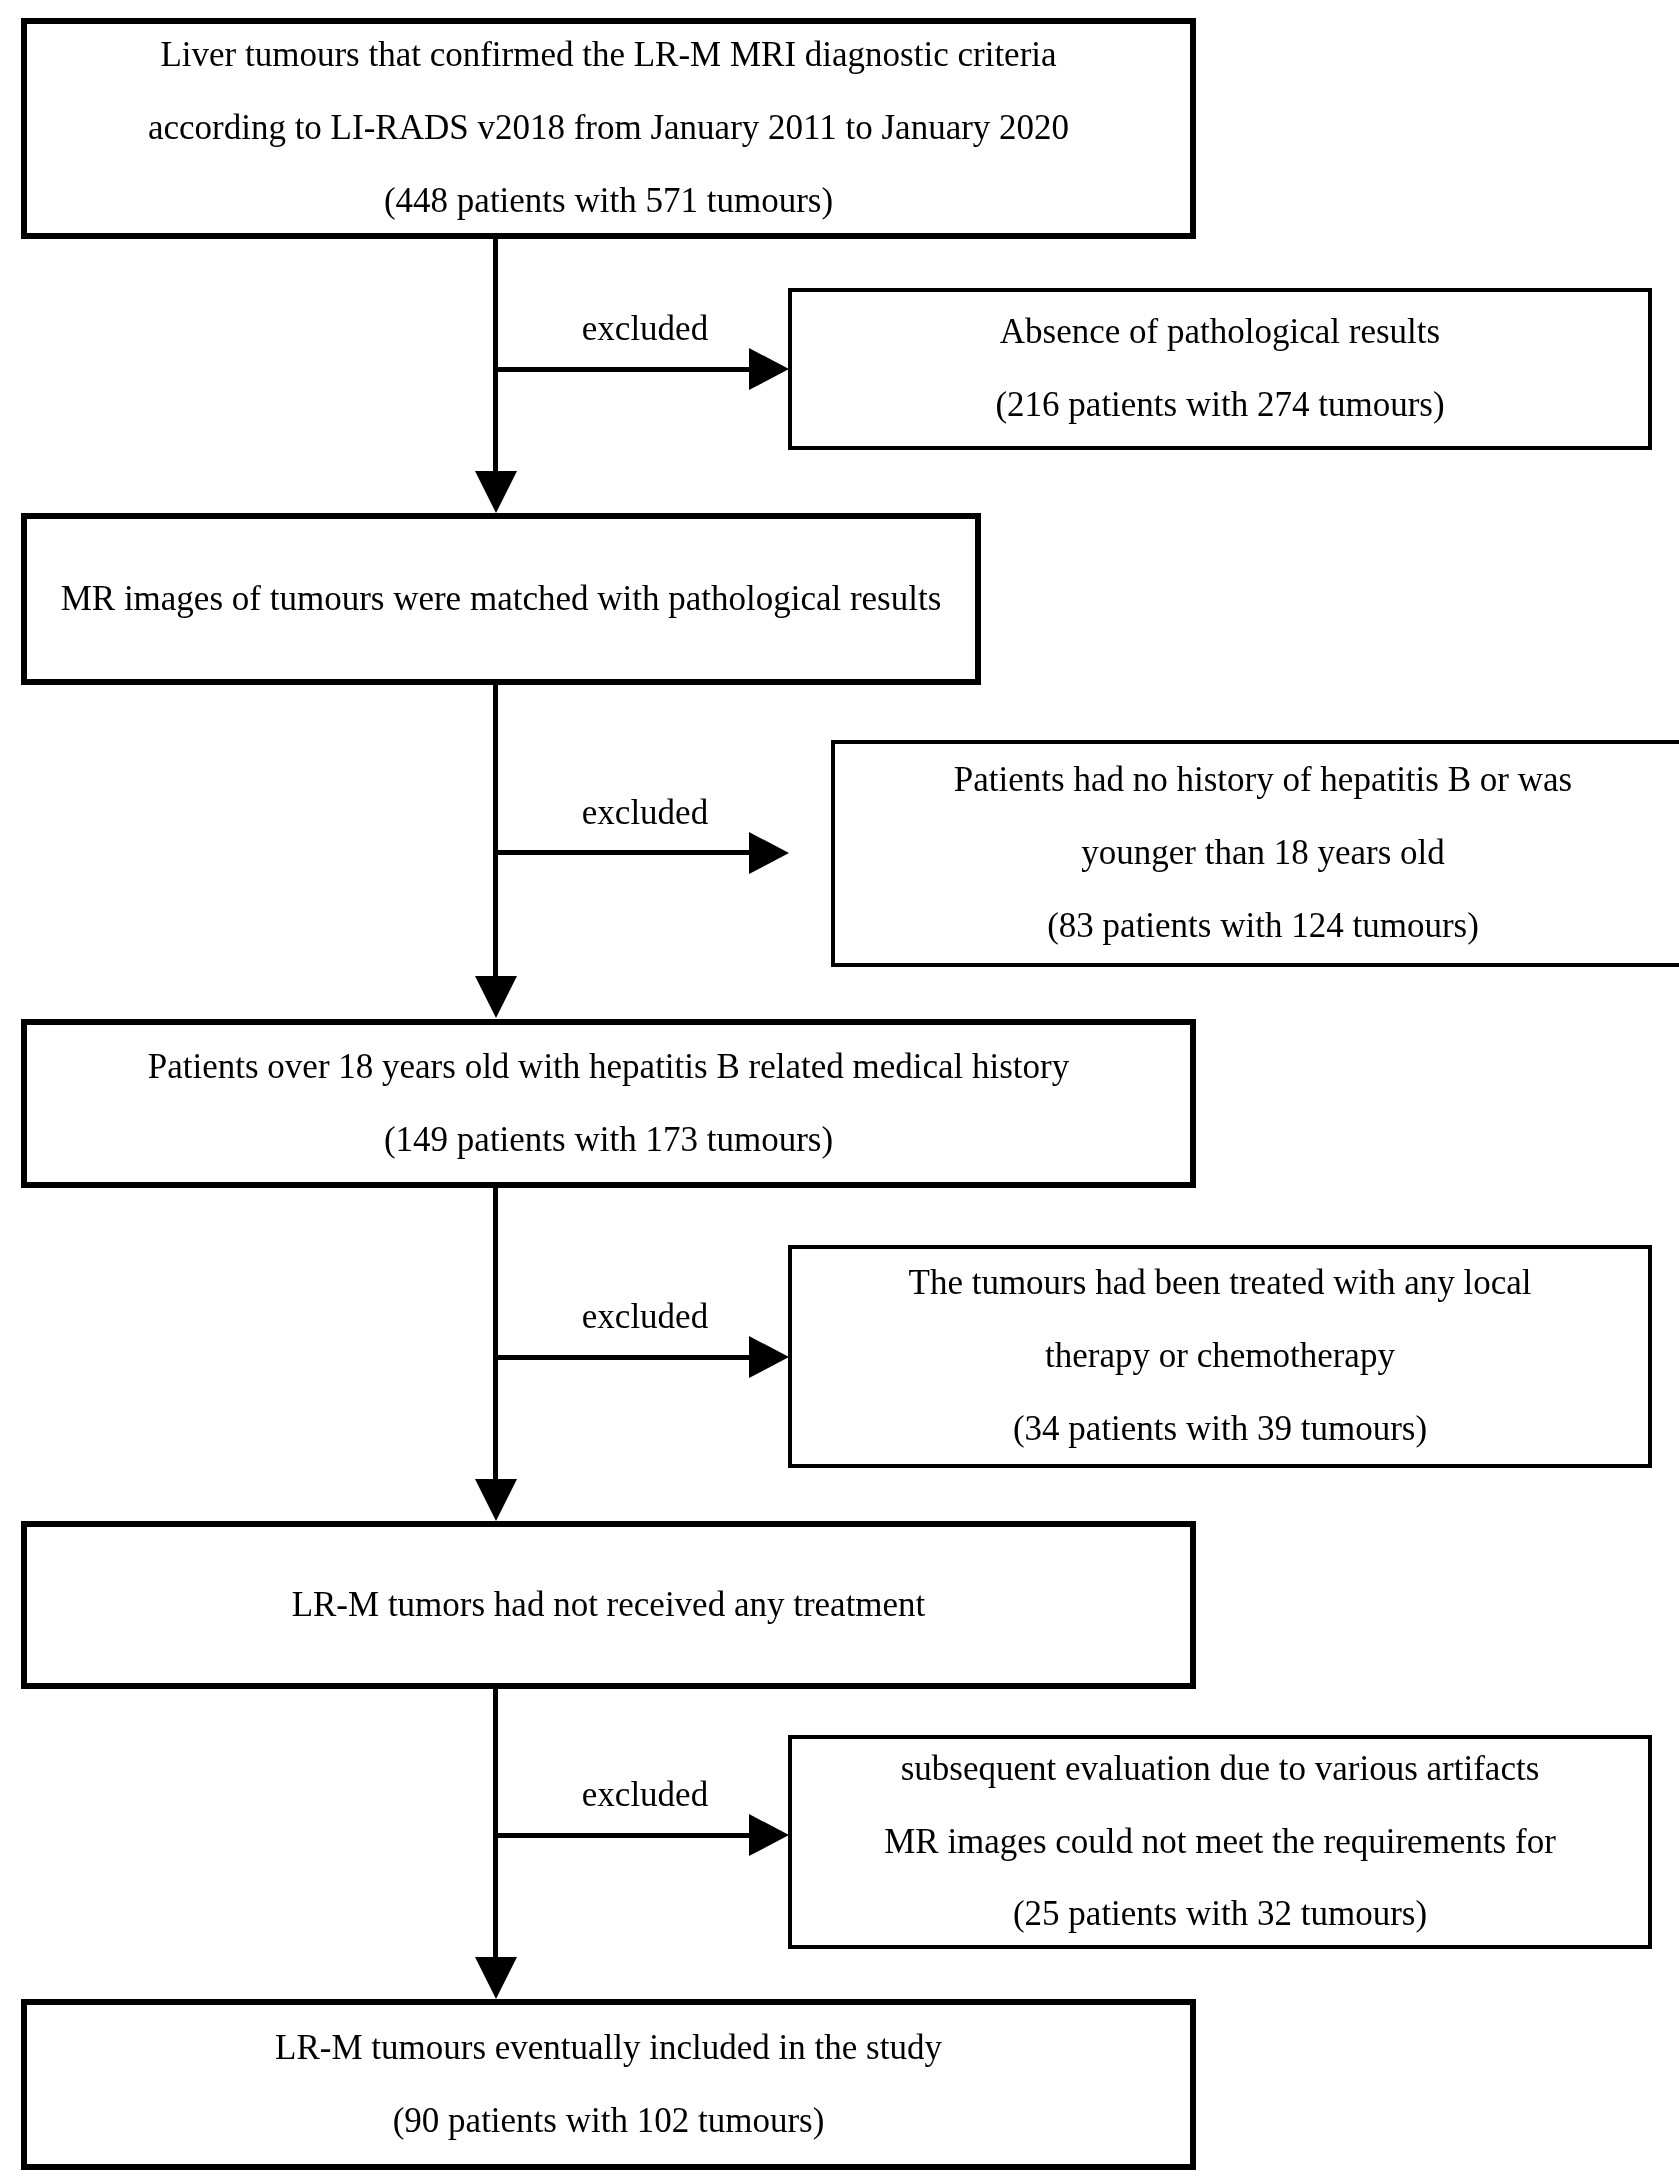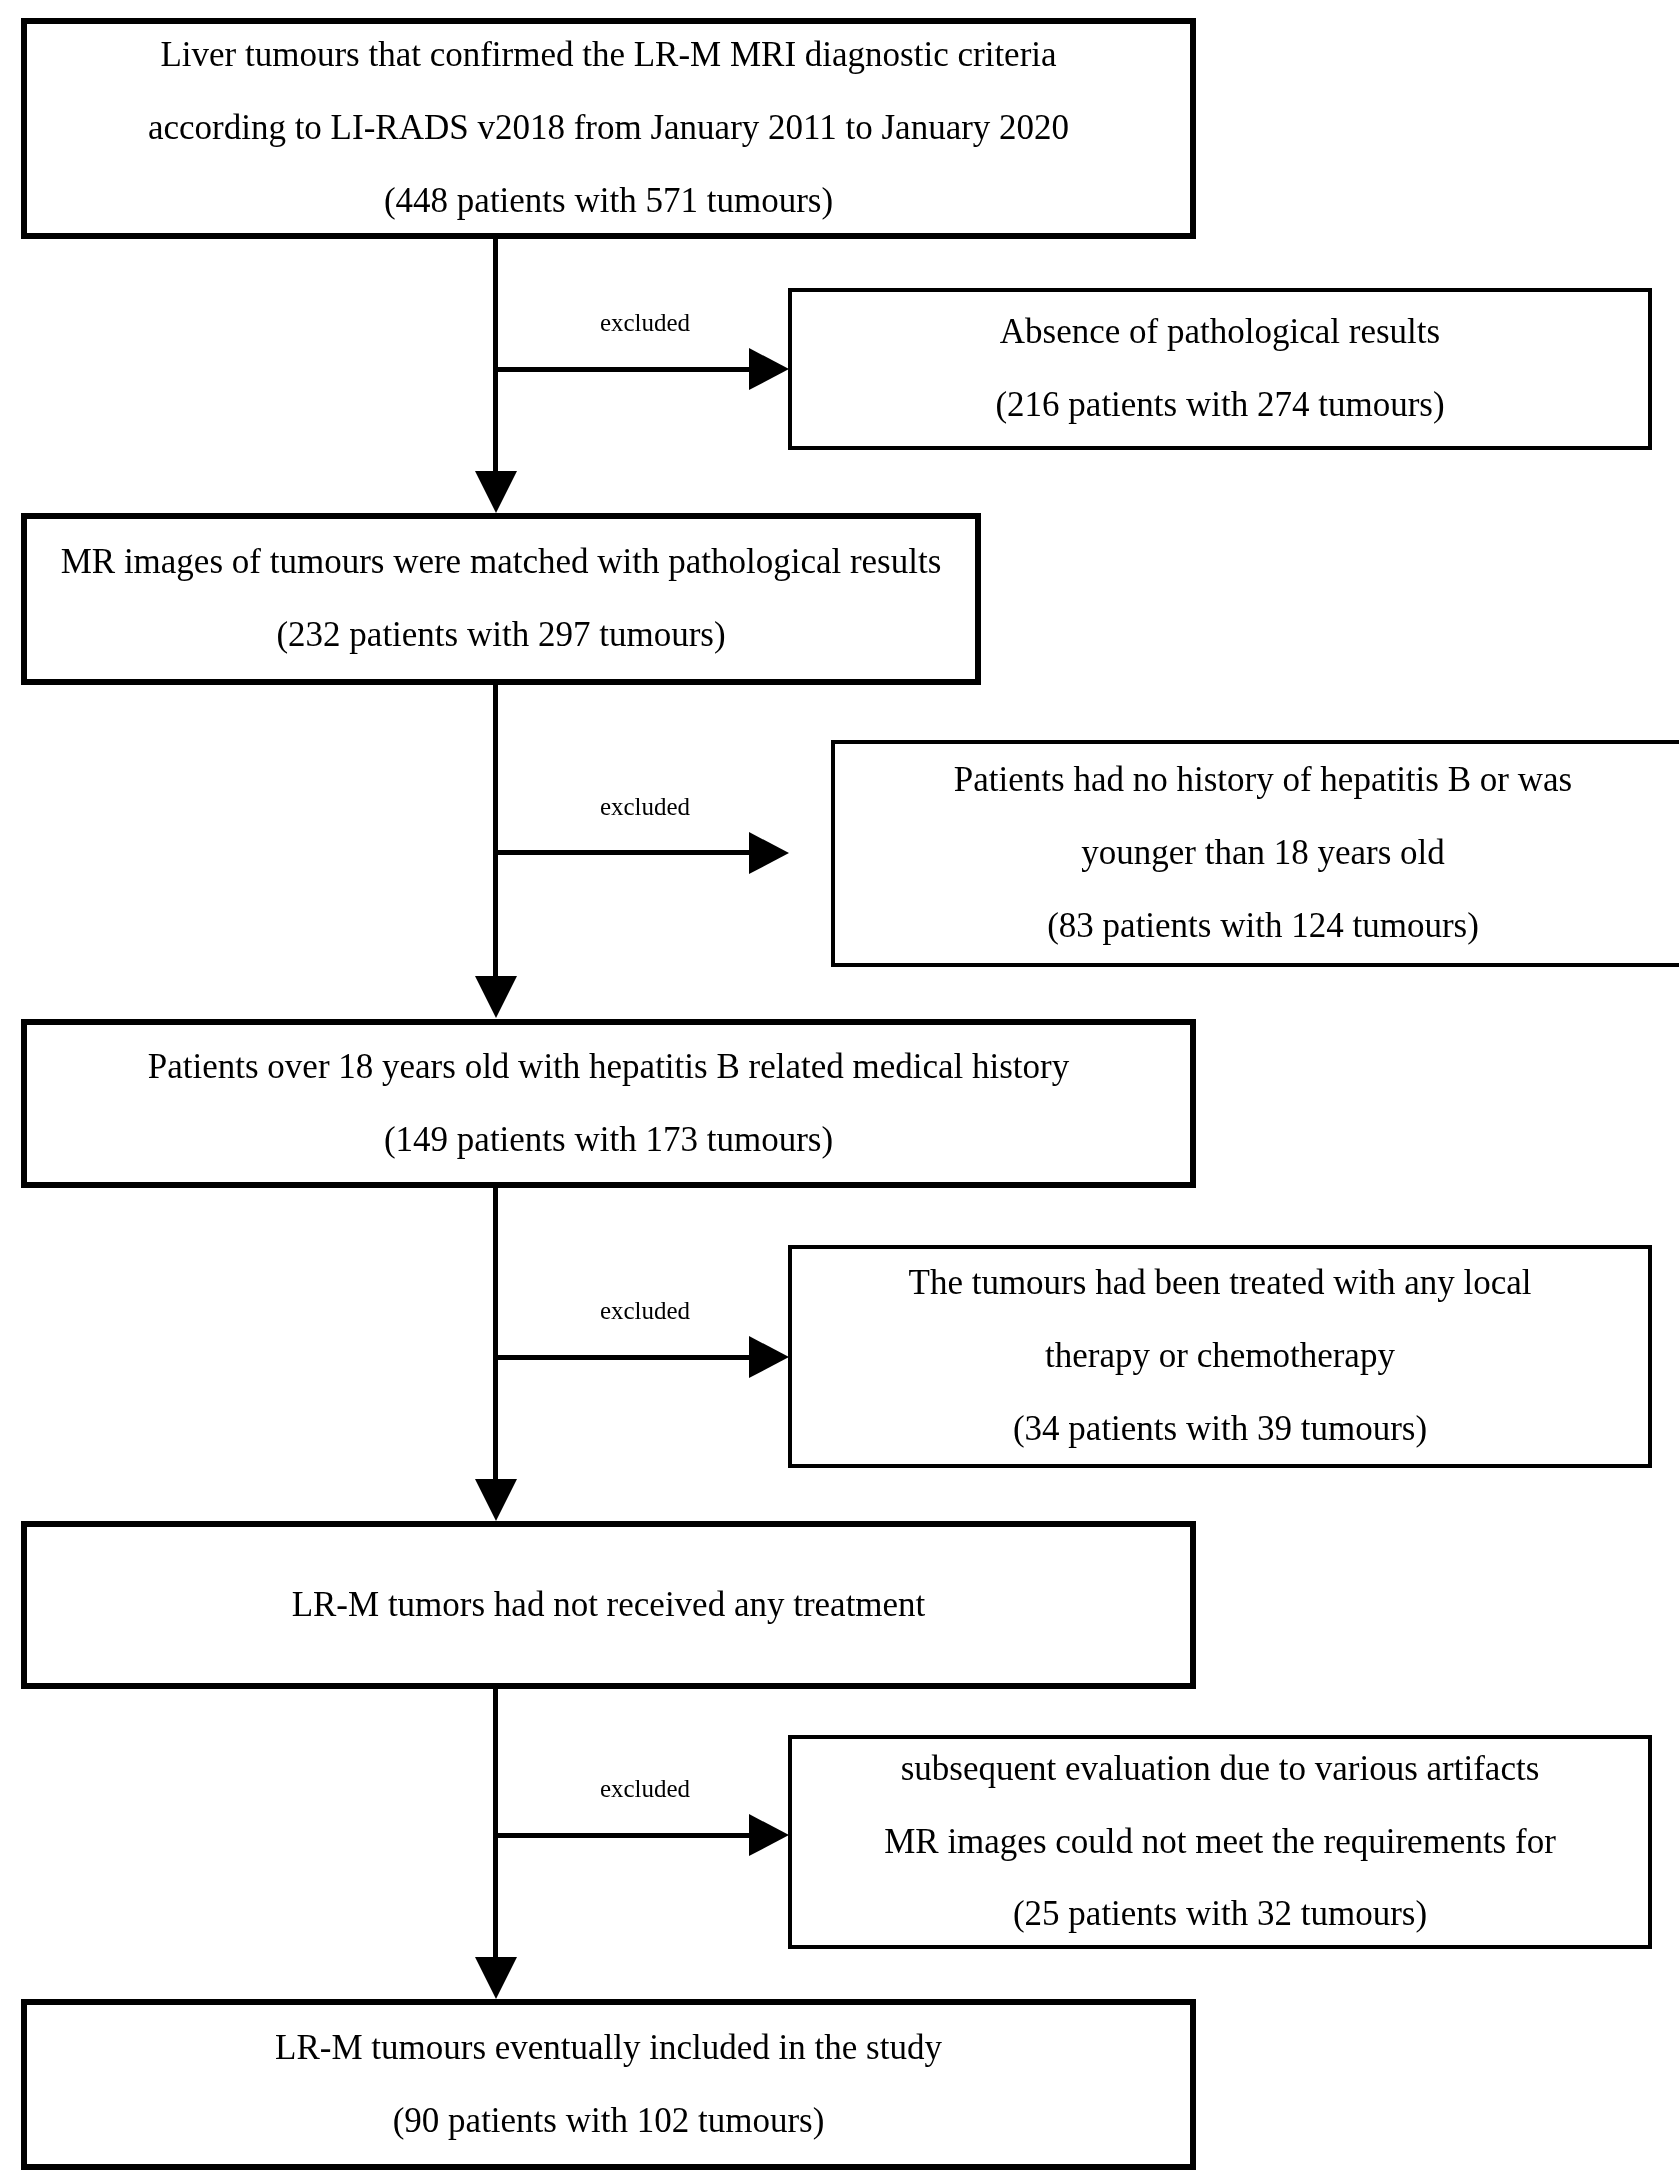--- a/index.html
+++ b/index.html
@@ -53,21 +53,21 @@
     position: absolute;
     width: 0; height: 0;
     border-top: 21px solid transparent;
     border-bottom: 21px solid transparent;
     border-left: 40px solid #000000;
   }
   .excluded-label {
     position: absolute;
     width: 234px;
     text-align: center;
-    font-size: 25px;
+    font-size: 35px;
   }
 </style>
 </head>
 <body>
 
 <div class="canvas">
 
   <div class="box main-box" style="left:21px; top:18px; width:1175px; height:221px;">
     <div class="line">Liver tumours that confirmed the LR-M MRI diagnostic criteria</div>
     <div class="line">according to LI-RADS v2018 from January 2011 to January 2020</div>
@@ -79,21 +79,20 @@
   <div class="excluded-label" style="left:528px; top:309px;">excluded</div>
   <div class="hline" style="left:496px; top:367px; width:253px;"></div>
   <div class="head-right" style="left:749px; top:348px;"></div>
   <div class="box side-box" style="left:788px; top:288px; width:864px; height:162px;">
     <div class="line">Absence of pathological results</div>
     <div class="line">(216 patients with 274 tumours)</div>
   </div>
 
   <div class="box main-box" style="left:21px; top:513px; width:960px; height:172px;">
     <div class="line">MR images of tumours were matched with pathological results</div>
-    <div class="line">(232 patients with 297 tumours)</div>
   </div>
 
   <div class="vline" style="left:493px; top:684px; height:292px;"></div>
   <div class="head-down" style="left:475px; top:976px;"></div>
   <div class="excluded-label" style="left:528px; top:793px;">excluded</div>
   <div class="hline" style="left:496px; top:850px; width:253px;"></div>
   <div class="head-right" style="left:749px; top:832px;"></div>
   <div class="box side-box" style="left:788px; top:740px; width:864px; height:227px;margin-left:43px;">
     <div class="line">Patients had no history of hepatitis B or was</div>
     <div class="line">younger than 18 years old</div>

